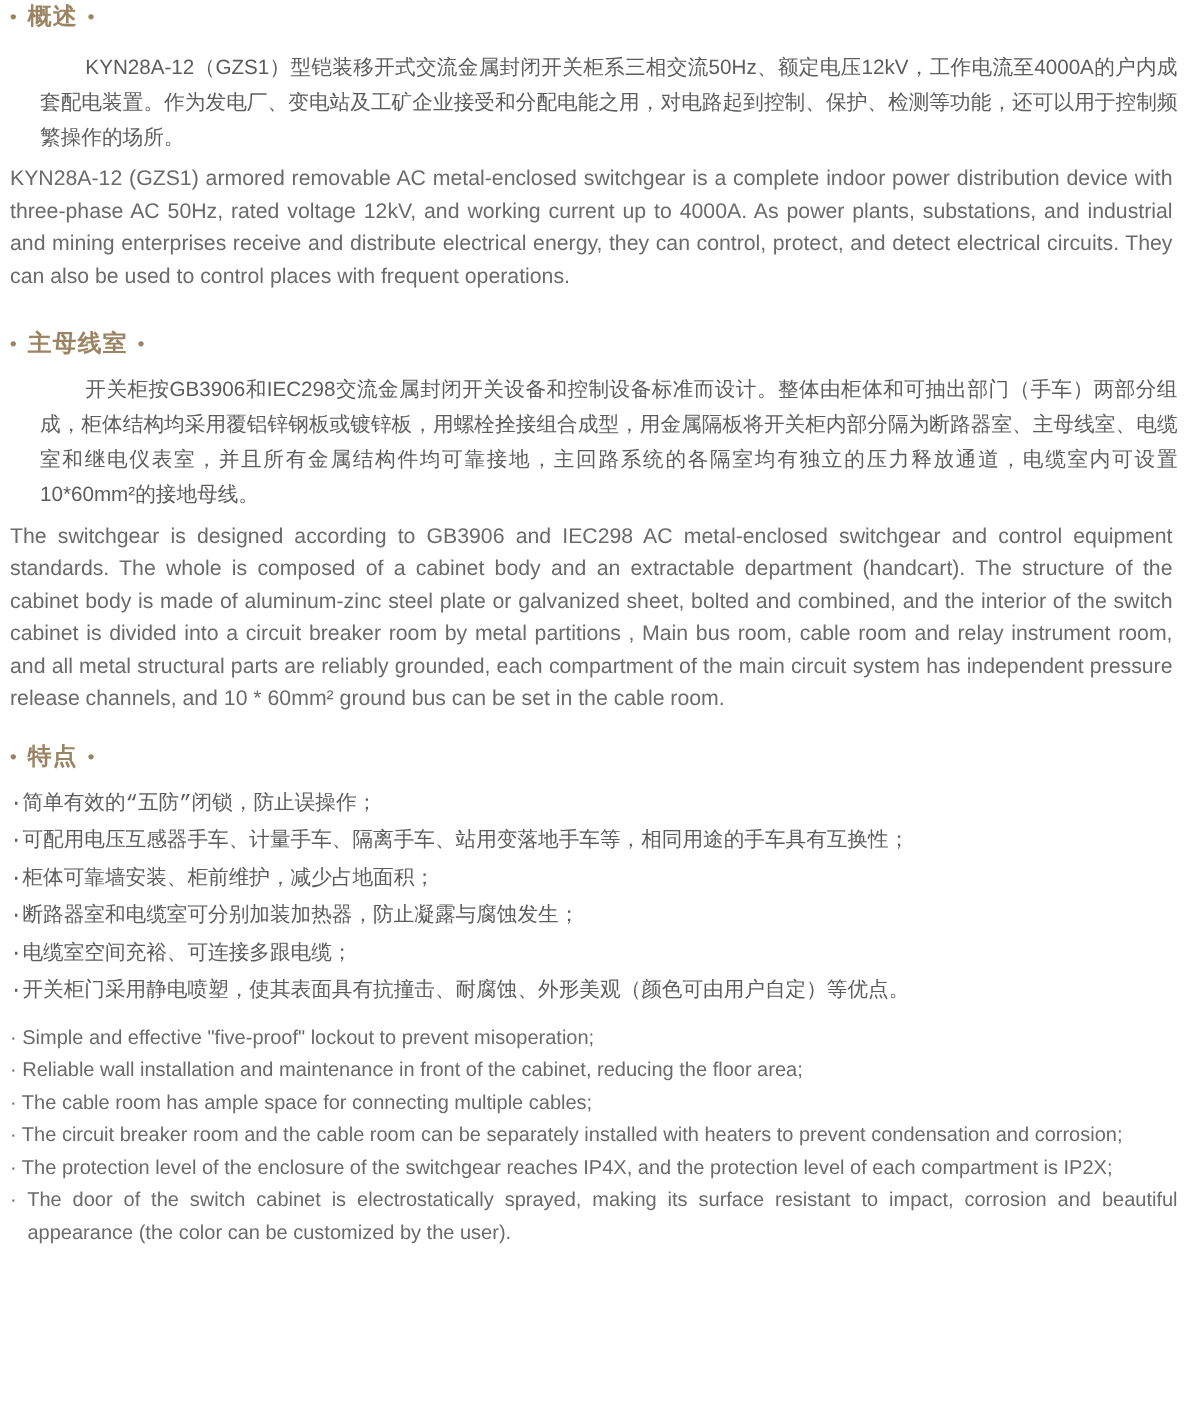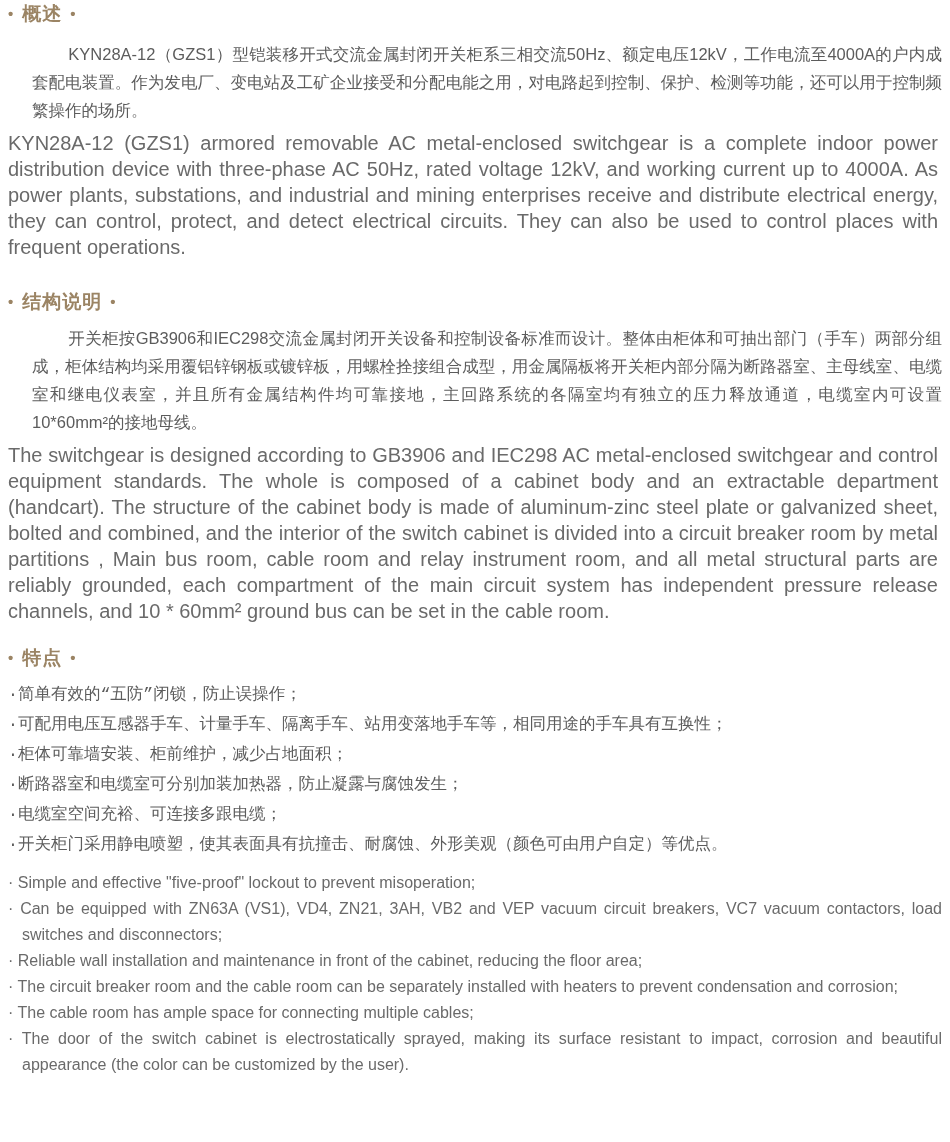--- a/index.html
+++ b/index.html
@@ -38,21 +38,21 @@
 
   p.zh {
     font-size: 16.5px;
     line-height: 28px;
     color: var(--body_zh, #5c5c5c);
     text-align: justify;
     margin: 0;
   }
   p.zh.indent { text-indent: 2.2em; margin-left: 24px; }
   p.en {
-    font-size: 20px;
+    font-size: 17px;
     line-height: 26px;
     color: var(--body_en, #6a6a6a);
     text-align: justify;
     margin: 6px 4px 0 0;
   }
   ul.feature-list {
     list-style: none;
     margin: 0;
     padding: 0;
   }
@@ -87,21 +87,21 @@
       <span class="sec-title">概述</span>
       <span class="dot">•</span>
     </h2>
     <p class="zh indent">KYN28A-12（GZS1）型铠装移开式交流金属封闭开关柜系三相交流50Hz、额定电压12kV，工作电流至4000A的户内成套配电装置。作为发电厂、变电站及工矿企业接受和分配电能之用，对电路起到控制、保护、检测等功能，还可以用于控制频繁操作的场所。</p>
     <p class="en">KYN28A-12 (GZS1) armored removable AC metal-enclosed switchgear is a complete indoor power distribution device with three-phase AC 50Hz, rated voltage 12kV, and working current up to 4000A. As power plants, substations, and industrial and mining enterprises receive and distribute electrical energy, they can control, protect, and detect electrical circuits. They can also be used to control places with frequent operations.</p>
   </section>
 
   <section class="sec2">
     <h2 class="sec-heading">
       <span class="dot">•</span>
-      <span class="sec-title">结构说明</span>
+      <span class="sec-title">主母线室</span>
       <span class="dot">•</span>
     </h2>
     <p class="zh indent">开关柜按GB3906和IEC298交流金属封闭开关设备和控制设备标准而设计。整体由柜体和可抽出部门（手车）两部分组成，柜体结构均采用覆铝锌钢板或镀锌板，用螺栓拴接组合成型，用金属隔板将开关柜内部分隔为断路器室、主母线室、电缆室和继电仪表室，并且所有金属结构件均可靠接地，主回路系统的各隔室均有独立的压力释放通道，电缆室内可设置10*60mm²的接地母线。</p>
     <p class="en">The switchgear is designed according to GB3906 and IEC298 AC metal-enclosed switchgear and control equipment standards. The whole is composed of a cabinet body and an extractable department (handcart). The structure of the cabinet body is made of aluminum-zinc steel plate or galvanized sheet, bolted and combined, and the interior of the switch cabinet is divided into a circuit breaker room by metal partitions , Main bus room, cable room and relay instrument room, and all metal structural parts are reliably grounded, each compartment of the main circuit system has independent pressure release channels, and 10 * 60mm² ground bus can be set in the cable room.</p>
   </section>
 
   <section class="sec3">
     <h2 class="sec-heading">
       <span class="dot">•</span>
       <span class="sec-title">特点</span>
@@ -110,21 +110,21 @@
     <ul class="feature-list zh-list">
         <li>·简单有效的“五防”闭锁，防止误操作；</li>
         <li>·可配用电压互感器手车、计量手车、隔离手车、站用变落地手车等，相同用途的手车具有互换性；</li>
         <li>·柜体可靠墙安装、柜前维护，减少占地面积；</li>
         <li>·断路器室和电缆室可分别加装加热器，防止凝露与腐蚀发生；</li>
         <li>·电缆室空间充裕、可连接多跟电缆；</li>
         <li>·开关柜门采用静电喷塑，使其表面具有抗撞击、耐腐蚀、外形美观（颜色可由用户自定）等优点。</li>
       </ul>
     <ul class="feature-list en-list">
         <li>· Simple and effective "five-proof" lockout to prevent misoperation;</li>
-        <li>· Can be equipped with ZN63A (VS1), VD4, ZN21, 3AH, VB2 and VEP vacuum circuit breakers, VC7 vacuum contactors, load switches and disconnectors;</li>
         <li>· Reliable wall installation and maintenance in front of the cabinet, reducing the floor area;</li>
+        <li>· The cable room has ample space for connecting multiple cables;</li>
         <li>· The circuit breaker room and the cable room can be separately installed with heaters to prevent condensation and corrosion;</li>
-        <li>· The cable room has ample space for connecting multiple cables;</li>
+        <li>· The protection level of the enclosure of the switchgear reaches IP4X, and the protection level of each compartment is IP2X;</li>
         <li>· The door of the switch cabinet is electrostatically sprayed, making its surface resistant to impact, corrosion and beautiful appearance (the color can be customized by the user).</li>
       </ul>
   </section>
 
 </div>
 
 </body></html>

